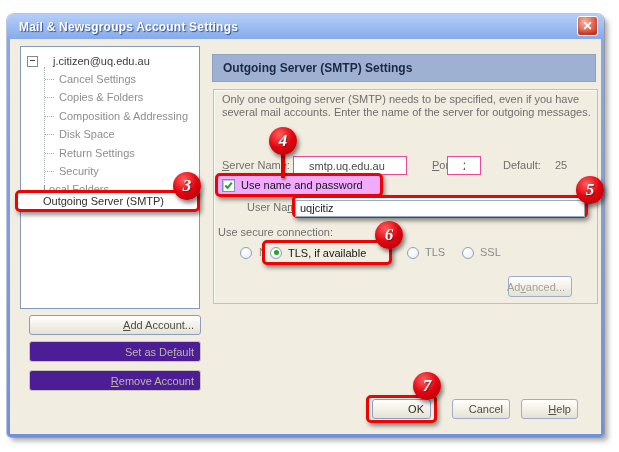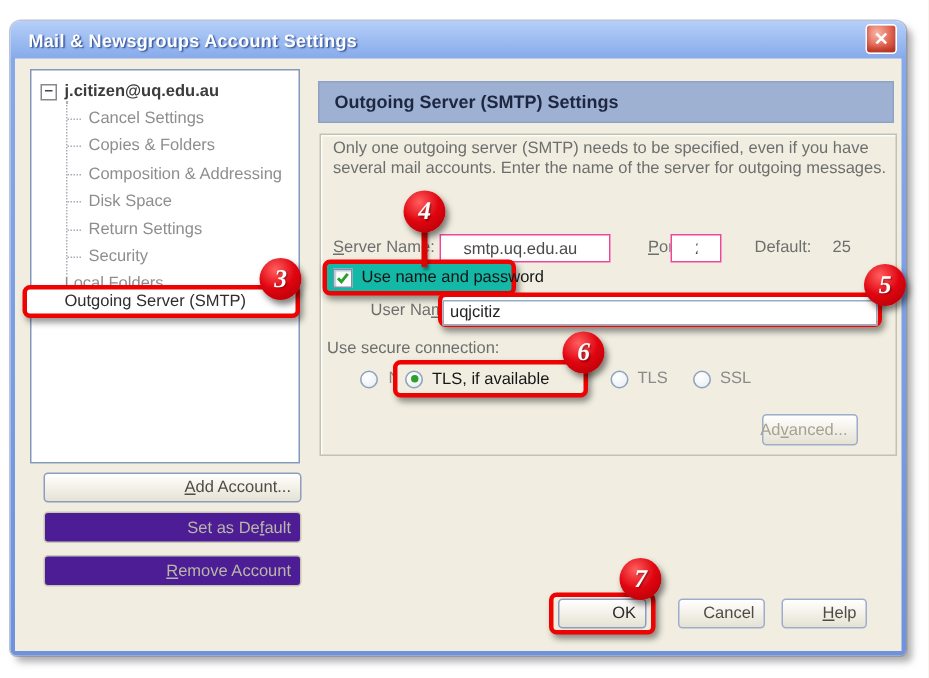--- a/index.html
+++ b/index.html
@@ -33,21 +33,21 @@
 
   
   .listbox {
     position:absolute; left:10px; top:7px; width:180px; height:263px;
     background:#fff; border:1px solid #8398bb; box-sizing:border-box;
     font-size:11px; padding-top:5px; overflow:hidden;
   }
   .acc-row { display:flex; align-items:center; height:18px; padding-left:6px; }
   .expander { width:9px; height:9px; border:1px solid #848890; background:#fff; position:relative; flex:none; }
   .expander::after { content:""; position:absolute; left:2px; top:3.5px; width:5px; height:1px; background:#444; }
-  .acc-label { font-weight:bold; margin-left:5px; color:#3c3c3c; white-space:nowrap; }
+  .acc-label { font-weight:normal; margin-left:15px; color:#3c3c3c; white-space:nowrap; }
   .subs { position:relative; }
   .vline { position:absolute; left:23px; top:-3px; height:116px; border-left:1px dotted #a8aeb8; }
   .sub { position:relative; height:18.4px; line-height:18.4px; padding-left:38px; color:#8e8e8e; white-space:nowrap; }
   .sub::before { content:""; position:absolute; left:24px; top:9px; width:9px; border-top:1px dotted #a8aeb8; }
   .plainrow { height:18.4px; line-height:18.4px; padding-left:22px; color:#8e8e8e; white-space:nowrap; }
 
   
   .hl {
     position:absolute; box-sizing:border-box;
     border:3px solid #ee0202; border-radius:5px;
@@ -102,21 +102,21 @@
     position:absolute; box-sizing:border-box; border:1px solid #ec4899; background:#fff;
     font-size:11px; color:#4a4a4a; padding:2px 15px; font-family:inherit;
   }
   #lbl-server { left:212px; top:120px; }
   #inp-server { left:283px; top:117px; width:114px; height:19px; }
   #lbl-port   { left:408px; top:120px;padding-left:14px; }
   #inp-port   { left:437px; top:117px; width:34px; height:19px; }
   #lbl-default{ left:493px; top:120px; }
   #val-default{ left:545px; top:120px; }
 
-  #hl-check { left:205px; top:134px; width:129px; height:24px; background:#14b8a6;
+  #hl-check { left:205px; top:134px; width:168px; height:24px; background:#f0abfc;
               display:flex; align-items:center; padding-left:4px; }
   .checkbox { width:13px; height:13px; box-sizing:border-box; border:1px solid #7892ae; background:#fff;
               box-shadow:inset 1px 1px 1px rgba(130,150,170,.55);
               display:flex; align-items:center; justify-content:center; flex:none; }
   #hl-check .txt { margin-left:6px; font-size:11px; color:#141414; white-space:nowrap; }
 
   #lbl-user { left:237px; top:162px; }
   #hl-user  { left:282px; top:156px; width:296px; height:23px; background:#fff; }
   #hl-user input { width:100%; height:100%; box-sizing:border-box; border:1px solid #97abc1;
                    font-size:11px; color:#222; padding:1px 4px; font-family:inherit; }

